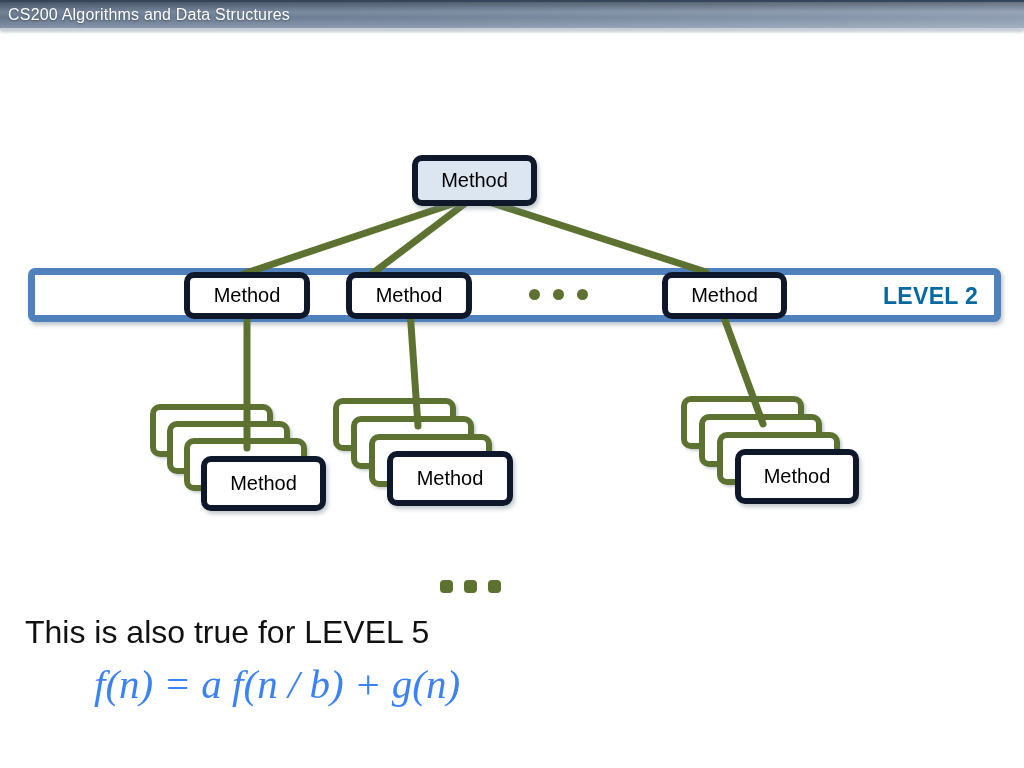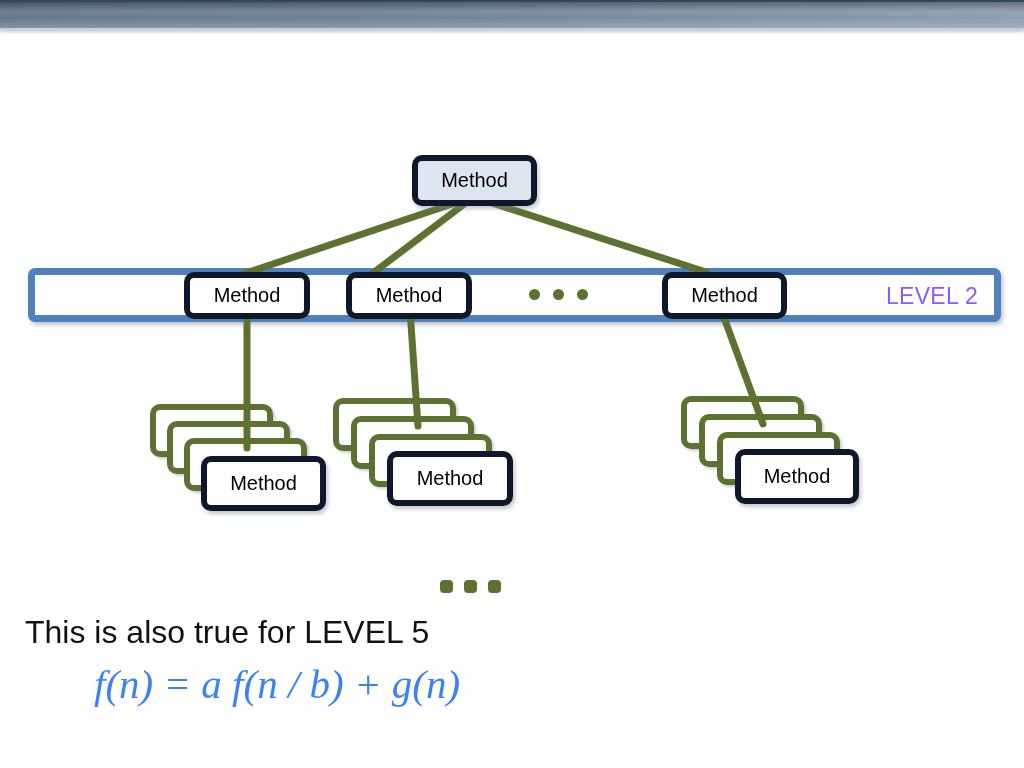--- a/index.html
+++ b/index.html
@@ -62,21 +62,21 @@
   .back-card{
     position:absolute;box-sizing:border-box;width:123px;height:53px;
     background:#ffffff;border:6px solid #5d7230;border-radius:10px;z-index:2;
     box-shadow:2px 2px 3px rgba(120,132,145,.4);
   }
   .node.s1{left:201px;top:456px;width:125px;height:55px;}
   .node.s2{left:387px;top:451px;width:126px;height:55px;}
   .node.s3{left:735px;top:449px;width:124px;height:55px;}
   .level2-label{
     position:absolute;right:46px;top:283px;z-index:4;
-    color:#8b5cf6;font-weight:normal;font-size:23px;letter-spacing:.3px;
+    color:#0369a1;font-weight:bold;font-size:23px;letter-spacing:.3px;
   }
   .dot{
     position:absolute;background:#5d7230;z-index:4;
   }
   .dot.band-dot{width:11px;height:11px;border-radius:50%;top:289px;}
   .dot.low-dot{width:13px;height:13px;border-radius:4px;top:580px;}
   
   .statement{
     position:absolute;left:25px;top:614px;z-index:5;
     color:#111;font-size:32px;
@@ -88,20 +88,21 @@
   }
   .page-number{
     position:absolute;right:10px;top:769px;z-index:5;
     color:#a21caf;font-size:18px;
   }
 </style>
 </head>
 <body>
 
 <div class="header-bar">
+  <div class="course-title">CS200 Algorithms and Data Structures</div>
 </div>
 
 <div class="band"></div>
 
 <div class="back-card" style="left:150px;top:404px;"></div>
 <div class="back-card" style="left:167px;top:421px;"></div>
 <div class="back-card" style="left:184px;top:438px;"></div>
 
 <div class="back-card" style="left:333px;top:398px;"></div>
 <div class="back-card" style="left:351px;top:416px;"></div>

